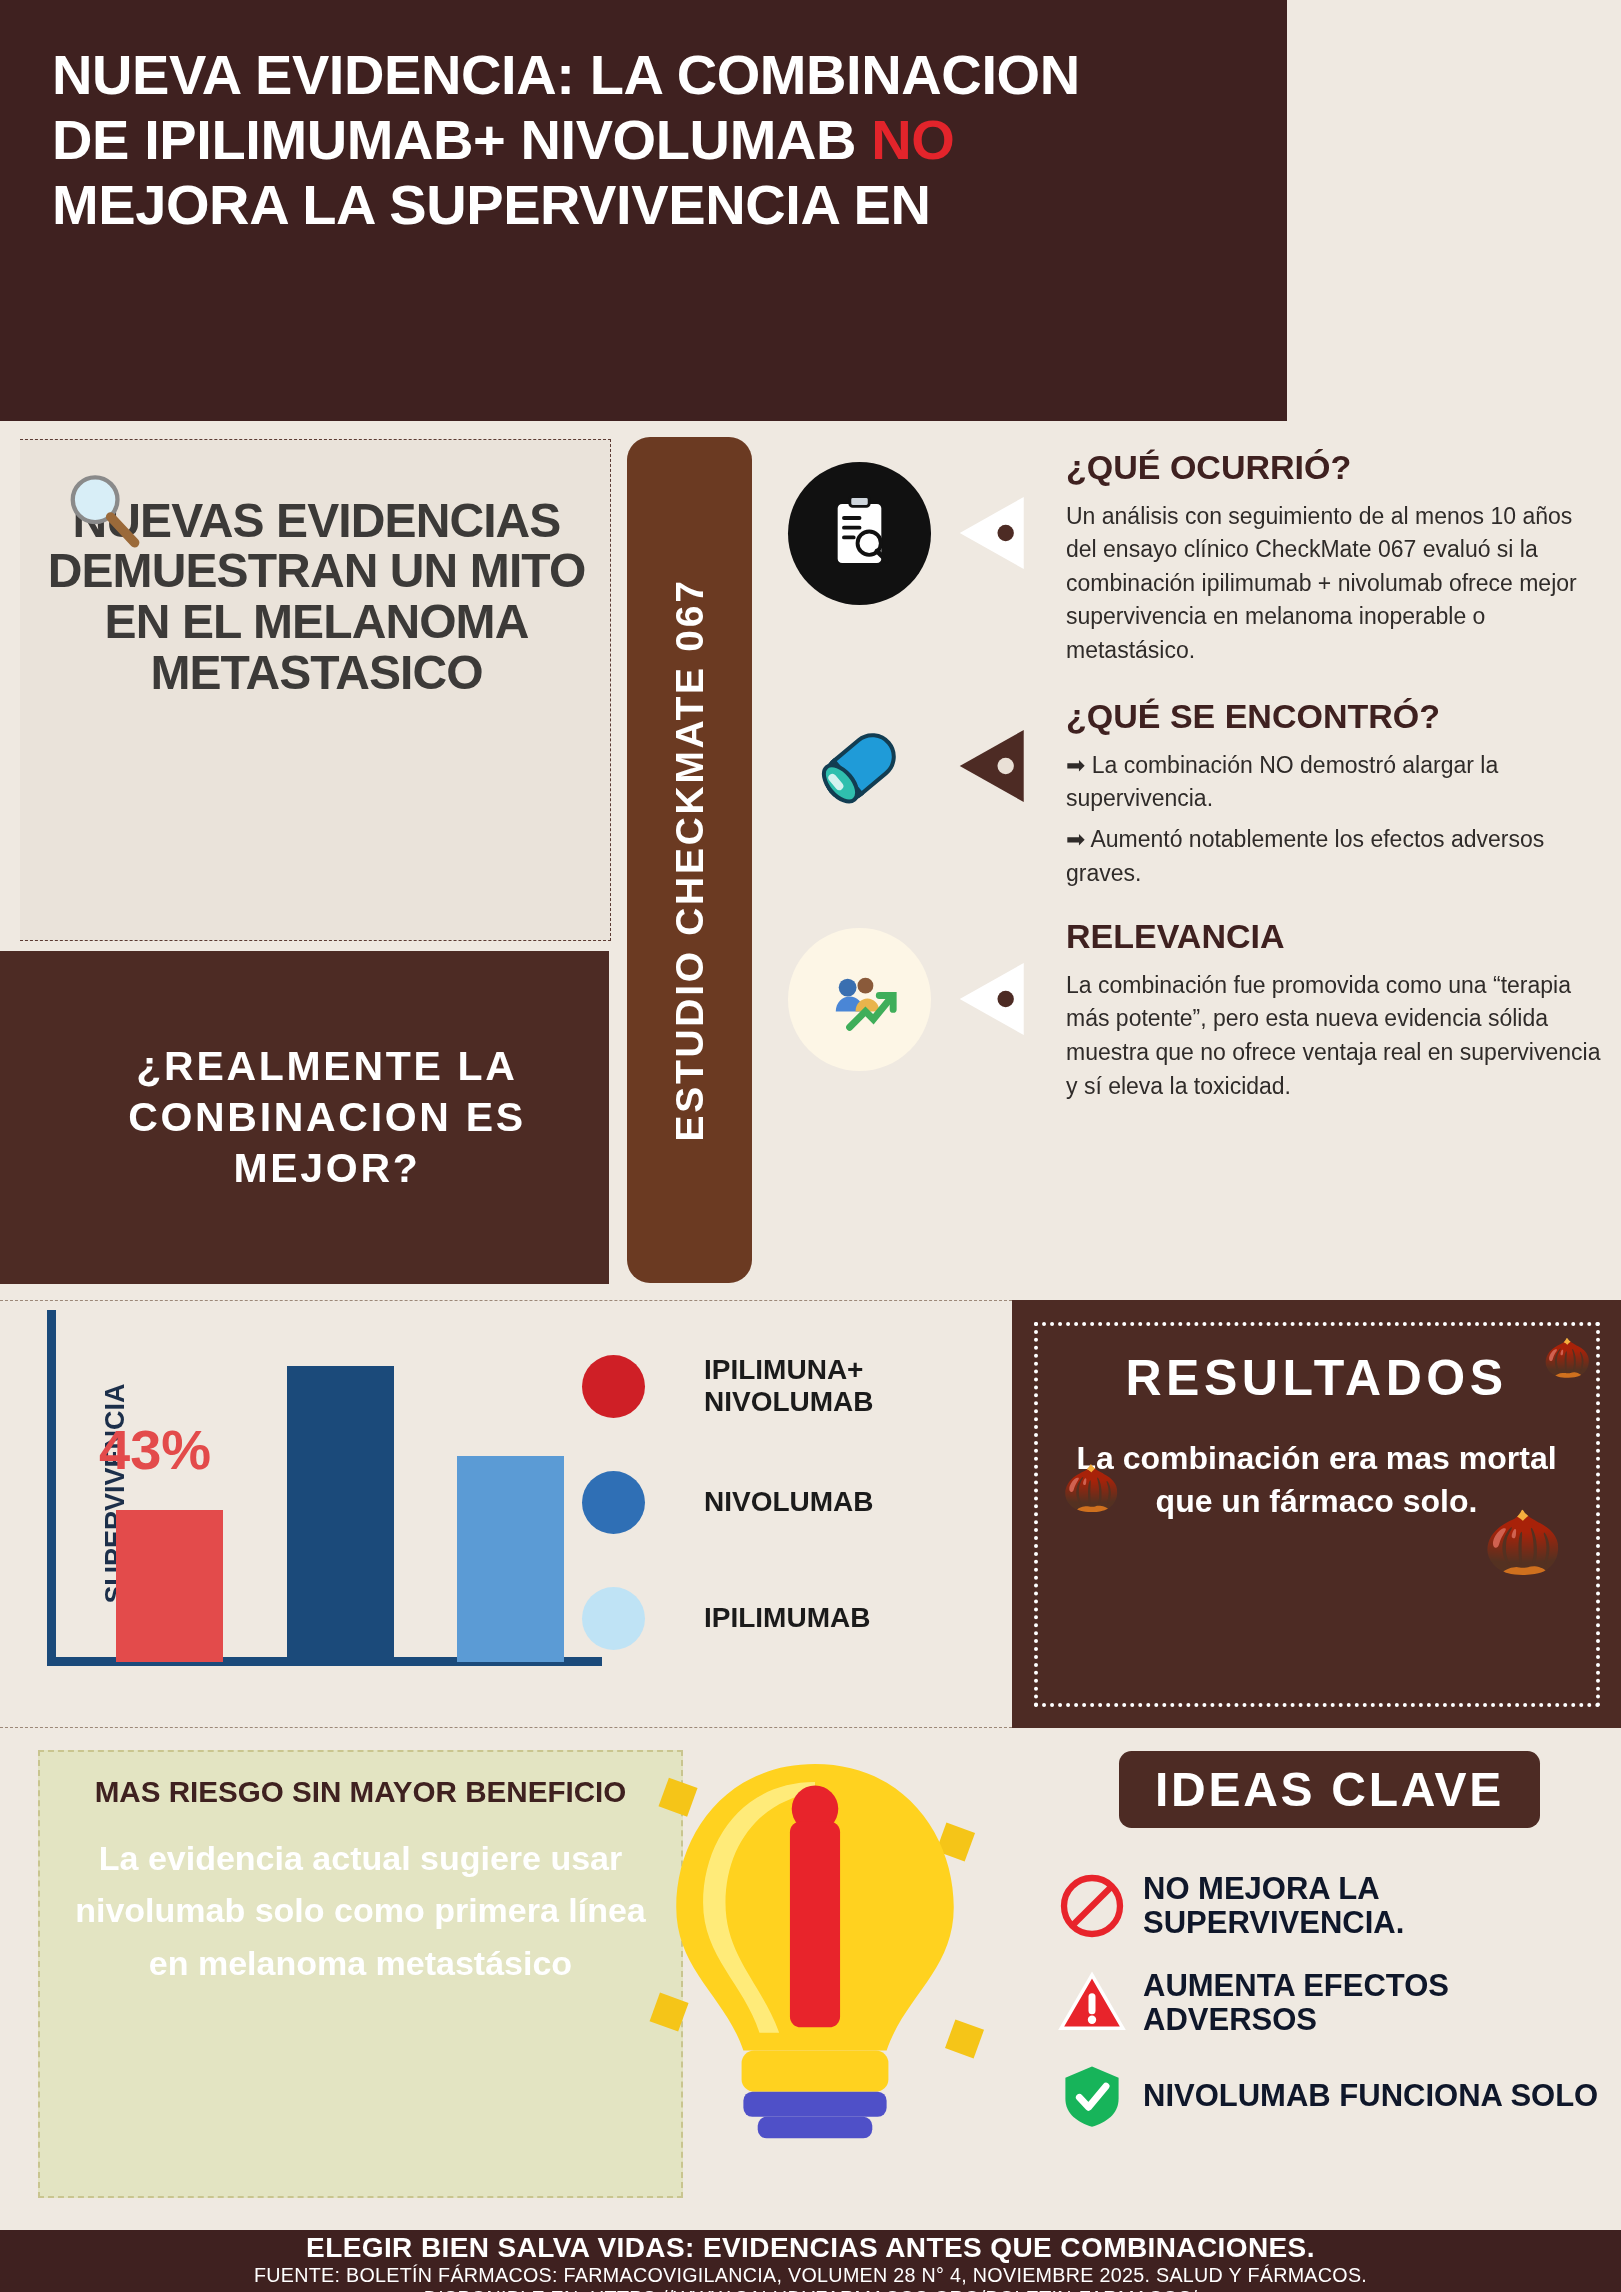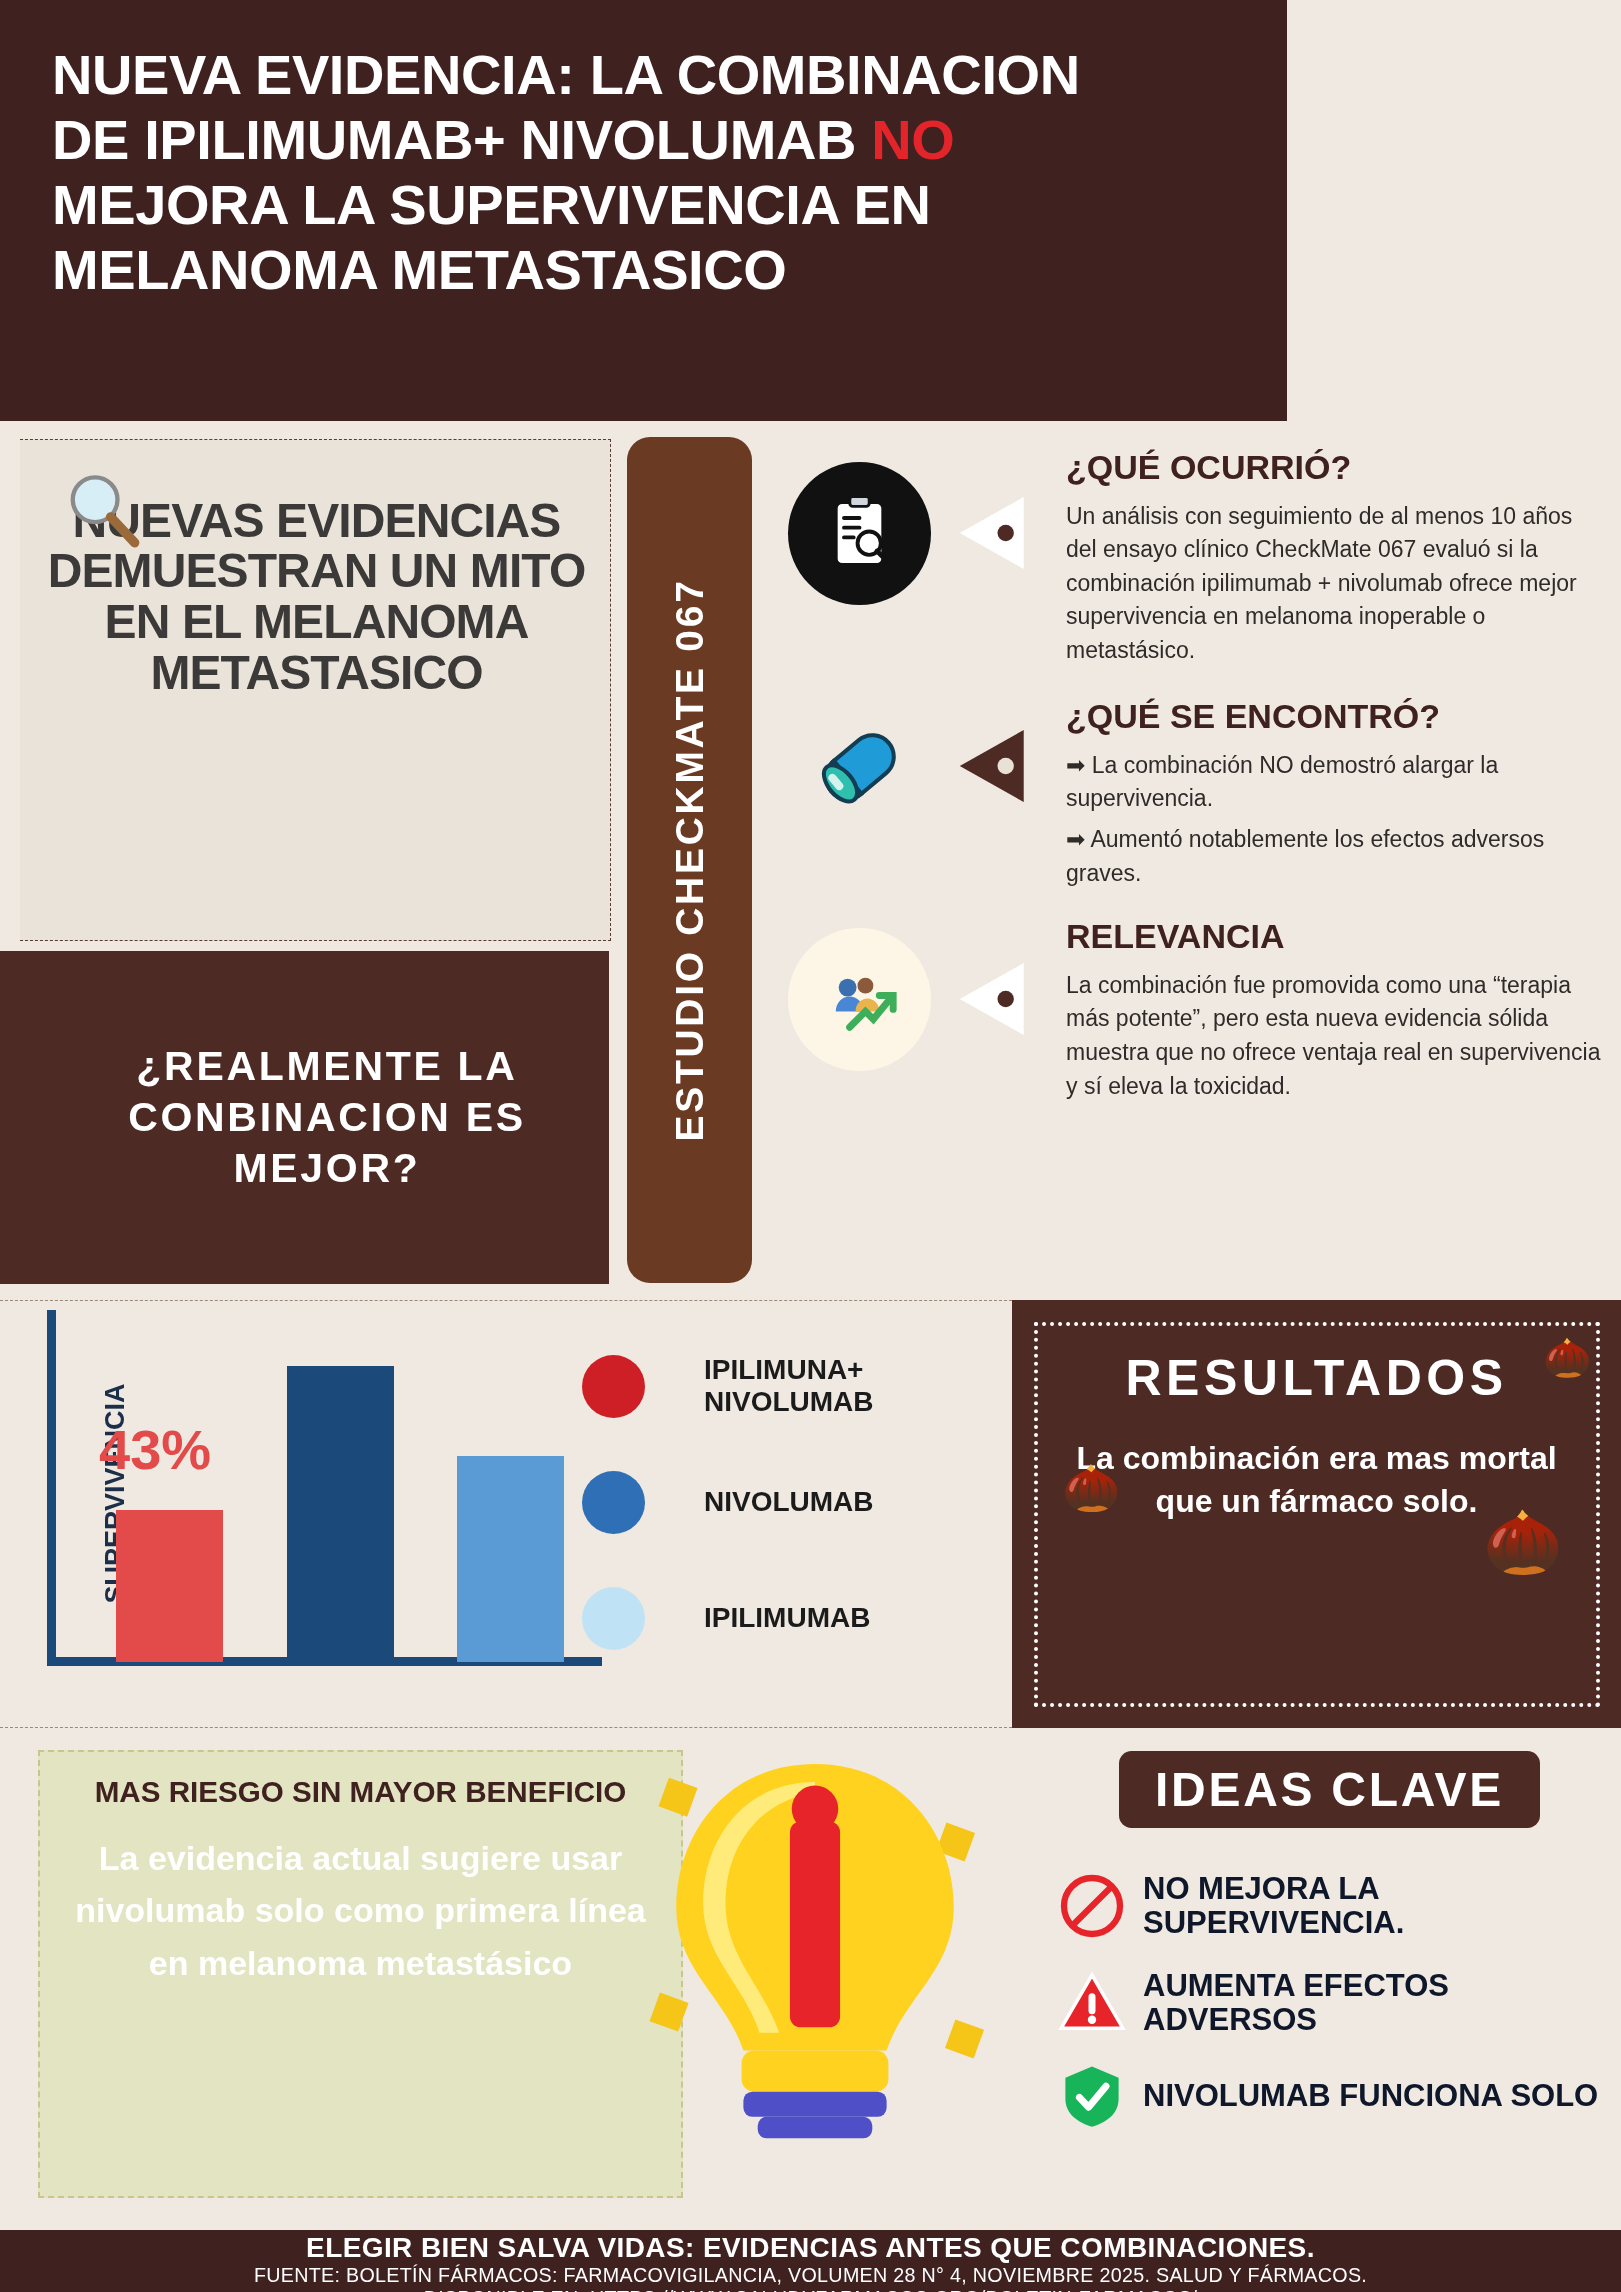--- a/index.html
+++ b/index.html
@@ -254,21 +254,20 @@
 </head>
 <body>
 
 <div class="page">
 
   <div class="header">
     <h1>
       <span>NUEVA EVIDENCIA: LA COMBINACION</span><br>
       <span>DE IPILIMUMAB+ NIVOLUMAB </span><span class="no">NO</span><br>
       <span>MEJORA LA SUPERVIVENCIA EN</span><br>
-      <span>MELANOMA METASTASICO</span>
     </h1>
   </div>
 
   <div class="mid">
 
     <div class="lead-card">
       <svg class="magnifier" viewBox="0 0 100 100">
         <circle cx="42" cy="38" r="26" fill="#d8eef7" stroke="#8a8a8a" stroke-width="5"></circle>
         <line x1="60" y1="58" x2="88" y2="88" stroke="#9b6a3a" stroke-width="11" stroke-linecap="round"></line>
       </svg>

